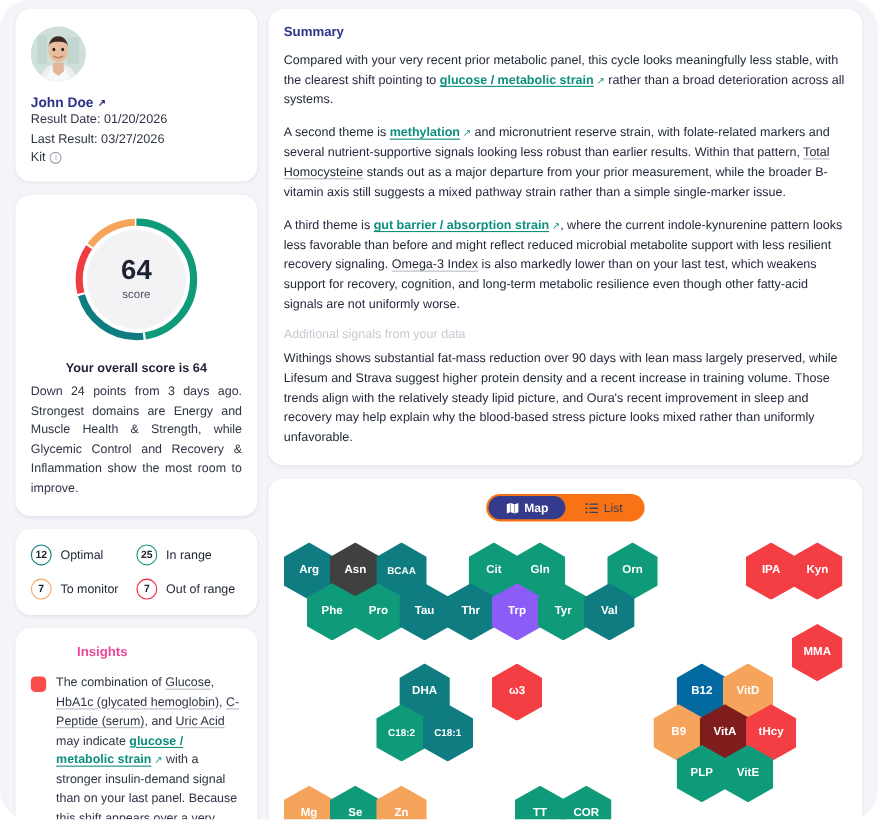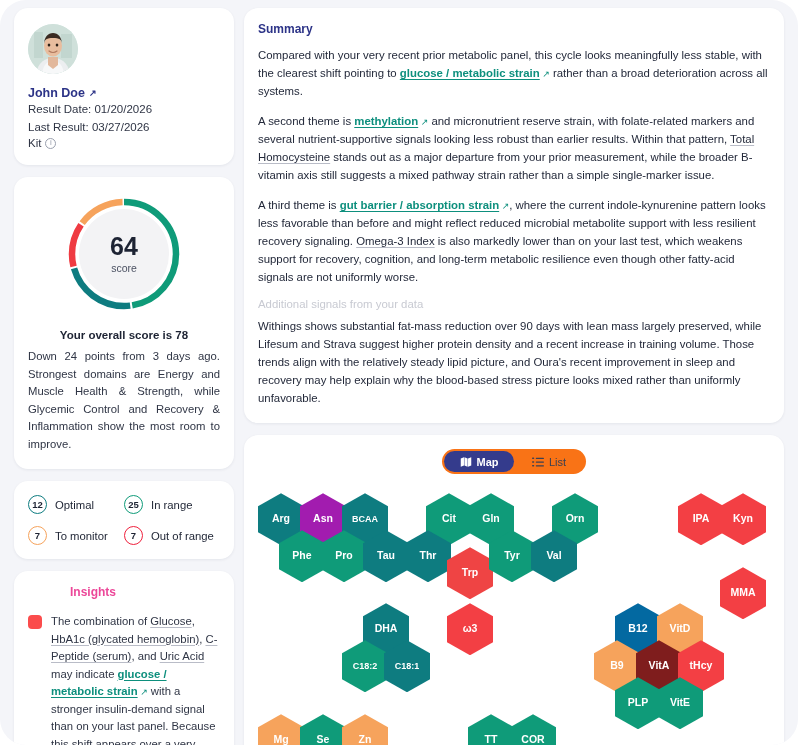--- a/index.html
+++ b/index.html
@@ -190,21 +190,21 @@
               <circle cx="59" cy="59" r="52" fill="none" stroke="#0e7c80" stroke-width="6.5" stroke-linecap="butt" stroke-dasharray="73.14689627386787 253.57873969947065" stroke-dashoffset="-156.8283052672025" transform="rotate(-90 59 59)"></circle>
               <circle cx="59" cy="59" r="52" fill="none" stroke="#ef3b42" stroke-width="6.5" stroke-linecap="butt" stroke-dasharray="43.7415890362674 282.9840469370711" stroke-dashoffset="-231.97520154107036" transform="rotate(-90 59 59)"></circle>
               <circle cx="59" cy="59" r="52" fill="none" stroke="#f6a35c" stroke-width="6.5" stroke-linecap="butt" stroke-dasharray="47.00884539600078 279.71679057733775" stroke-dashoffset="-277.71679057733775" transform="rotate(-90 59 59)"></circle>
             </svg>
           <div class="gauge-inner">
             <div class="gauge-num">64</div>
             <div class="gauge-lab">score</div>
           </div>
         </div>
       </div>
-      <div class="score-head">Your overall score is 78</div>
+      <div class="score-head">Your overall score is 64</div>
       <div class="score-body">Down 24 points from 3 days ago. Strongest domains are Energy and Muscle Health &amp; Strength, while Glycemic Control and Recovery &amp; Inflammation show the most room to improve.</div>
     </div>
 
     <div class="card legend" id="legend-box">
         <div class="leg-item">
           <div class="leg-circ" style="border-color: rgb(14, 124, 128);">12</div>
           <div class="leg-lab">Optimal</div>
         </div>
         <div class="leg-item">
           <div class="leg-circ" style="border-color: rgb(15, 155, 121);">25</div>
@@ -261,32 +261,32 @@
                 <rect x="5" y="7.3" width="11" height="1.6" rx=".8"></rect>
               <rect x="0" y="12" width="3" height="2" rx="1"></rect>
                 <rect x="5" y="12.3" width="11" height="1.6" rx=".8"></rect>
             </g>
           </svg>
           <span>List</span>
         </div>
       </div>
       <div class="hexfield" id="hexfield">
           <div class="hex" style="left: 14px; top: 16px; background: rgb(14, 124, 128);">Arg</div>
-          <div class="hex" style="left: 56px; top: 16px; background: #a21caf; text-align: center;">Asn</div>
+          <div class="hex" style="left: 56px; top: 16px; background: #404040; text-align: center;">Asn</div>
           <div class="hex small" style="left: 98px; top: 16px; background: rgb(14, 124, 128);">BCAA</div>
           <div class="hex" style="left: 182px; top: 16px; background: rgb(15, 155, 121);">Cit</div>
           <div class="hex" style="left: 224px; top: 16px; background: rgb(15, 155, 121);">Gln</div>
           <div class="hex" style="left: 308px; top: 16px; background: rgb(15, 155, 121);">Orn</div>
           <div class="hex" style="left: 434px; top: 16px; background: rgb(243, 63, 68);">IPA</div>
           <div class="hex" style="left: 476px; top: 16px; background: rgb(243, 63, 68);">Kyn</div>
           <div class="hex" style="left: 35px; top: 53px; background: rgb(15, 155, 121);">Phe</div>
           <div class="hex" style="left: 77px; top: 53px; background: rgb(15, 155, 121);">Pro</div>
           <div class="hex" style="left: 119px; top: 53px; background: rgb(14, 124, 128);">Tau</div>
           <div class="hex" style="left: 161px; top: 53px; background: rgb(14, 124, 128);">Thr</div>
-          <div class="hex" style="left: 203px; top: 70px; background: #ef4444;">Trp</div>
+          <div class="hex" style="left: 203px; top: 53px; background: #8b5cf6;">Trp</div>
           <div class="hex" style="left: 245px; top: 53px; background: rgb(15, 155, 121);">Tyr</div>
           <div class="hex" style="left: 287px; top: 53px; background: rgb(14, 124, 128);">Val</div>
           <div class="hex" style="left: 476px; top: 90px; background: rgb(243, 63, 68);">MMA</div>
           <div class="hex" style="left: 119px; top: 126px; background: rgb(14, 124, 128);">DHA</div>
           <div class="hex" style="left: 203px; top: 126px; background: rgb(243, 63, 68);">ω3</div>
           <div class="hex" style="left: 371px; top: 126px; background: #0369a1;">B12</div>
           <div class="hex" style="left: 413px; top: 126px; background: rgb(246, 163, 92);">VitD</div>
           <div class="hex small" style="left: 98px; top: 163px; background: rgb(15, 155, 121);">C18:2</div>
           <div class="hex small" style="left: 140px; top: 163px; background: rgb(14, 124, 128);">C18:1</div>
           <div class="hex" style="left: 350px; top: 163px; background: rgb(246, 163, 92);">B9</div>

